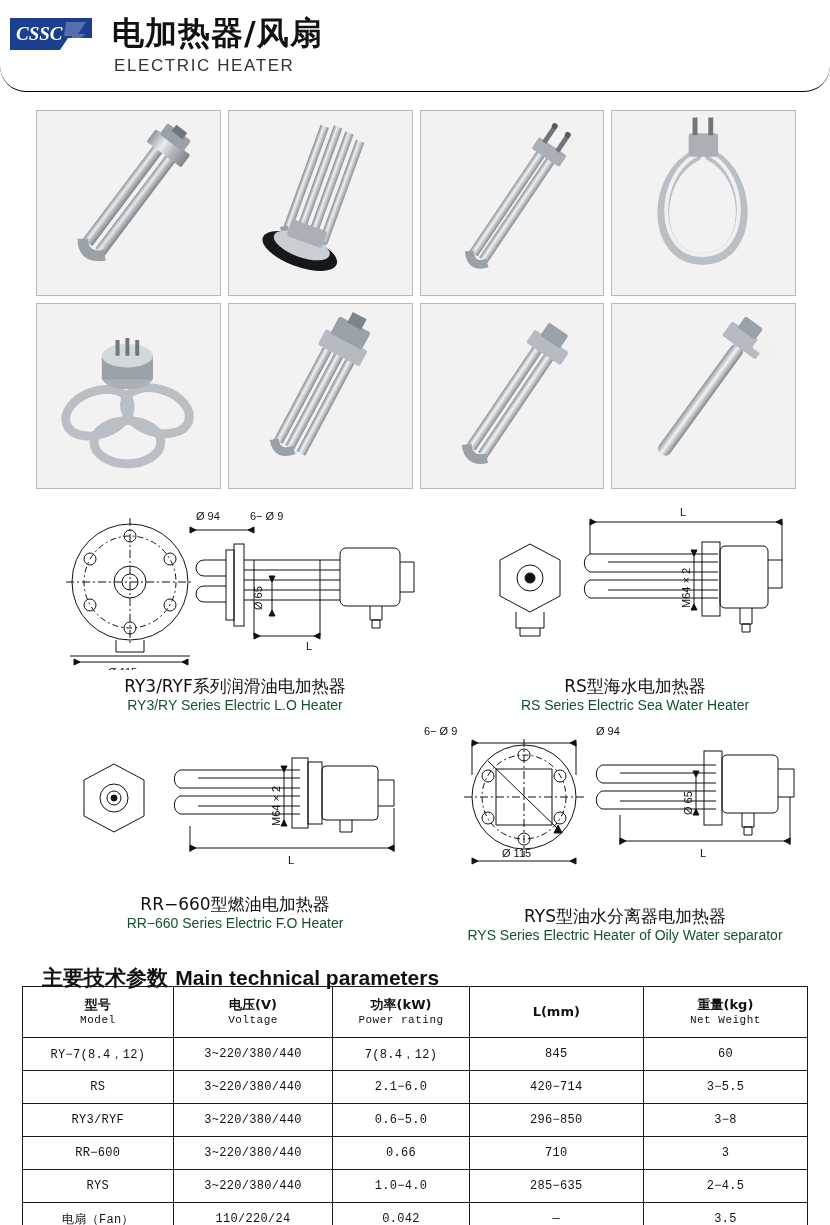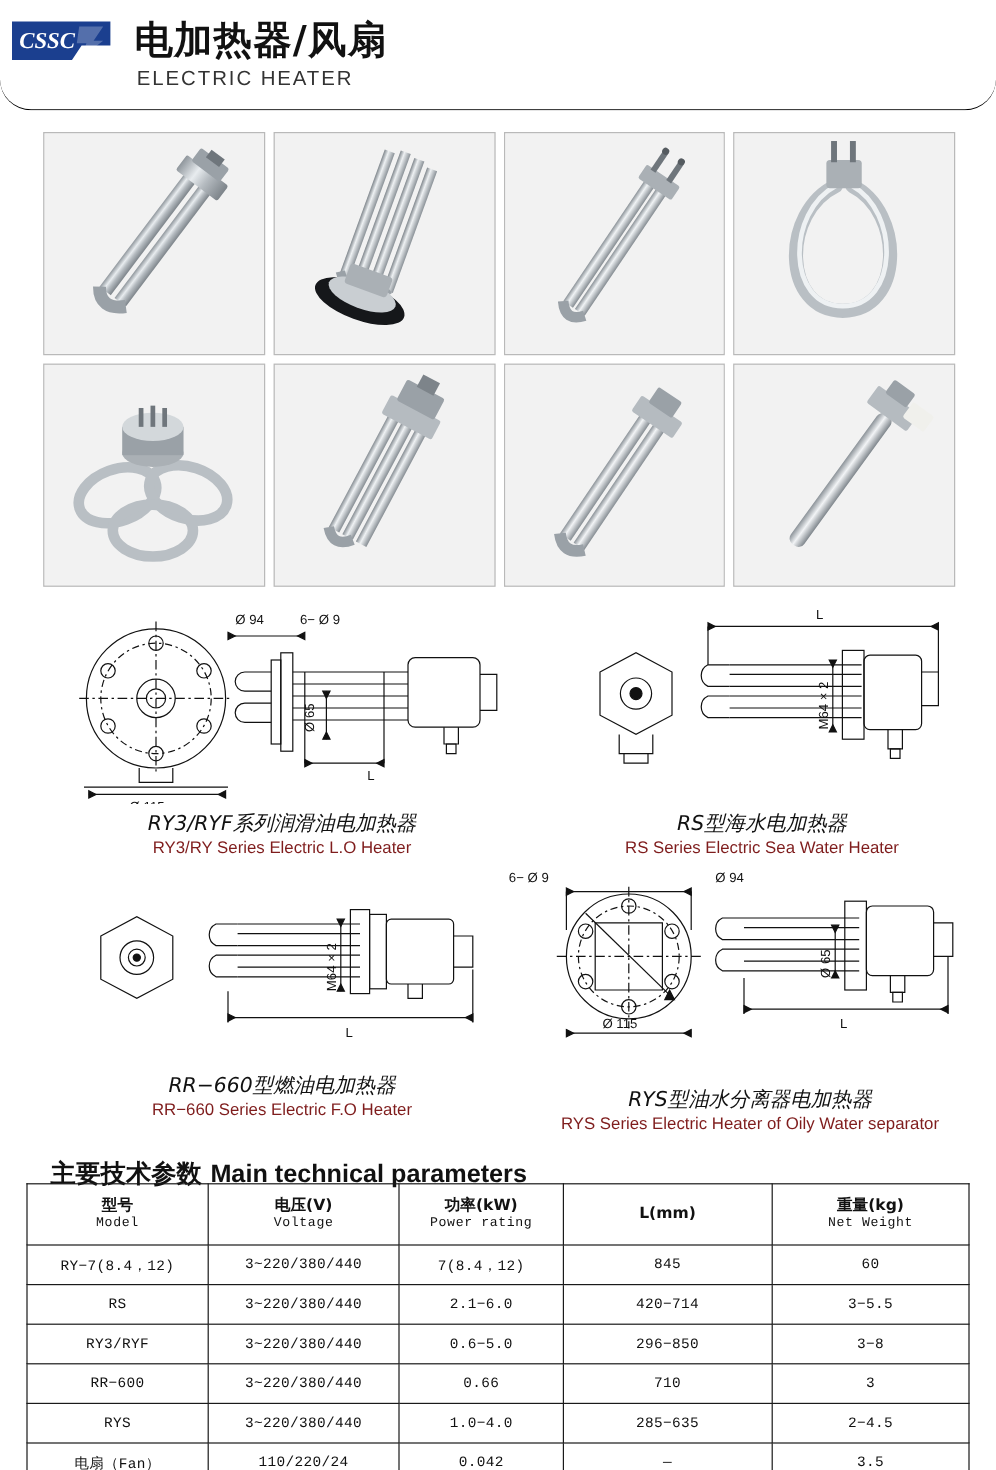--- a/index.html
+++ b/index.html
@@ -89,25 +89,24 @@
   }
   .draw-block { position: absolute; }
   .cap {
     text-align: center;
     line-height: 1.25;
   }
   .cap .cn {
     font-size: 17px;
     color: #111;
     font-family: "DejaVu Sans", "Liberation Sans", sans-serif;
-    font-style: italic;
   }
   .cap .en {
     font-size: 14px;
-    color: #7f1d1d;
+    color: #14532d;
     font-family: "Liberation Sans", sans-serif;
   }
 
   
   .params-title {
     position: absolute;
     left: 42px;
     top: 964px;
     font-size: 21px;
     font-weight: bold;

